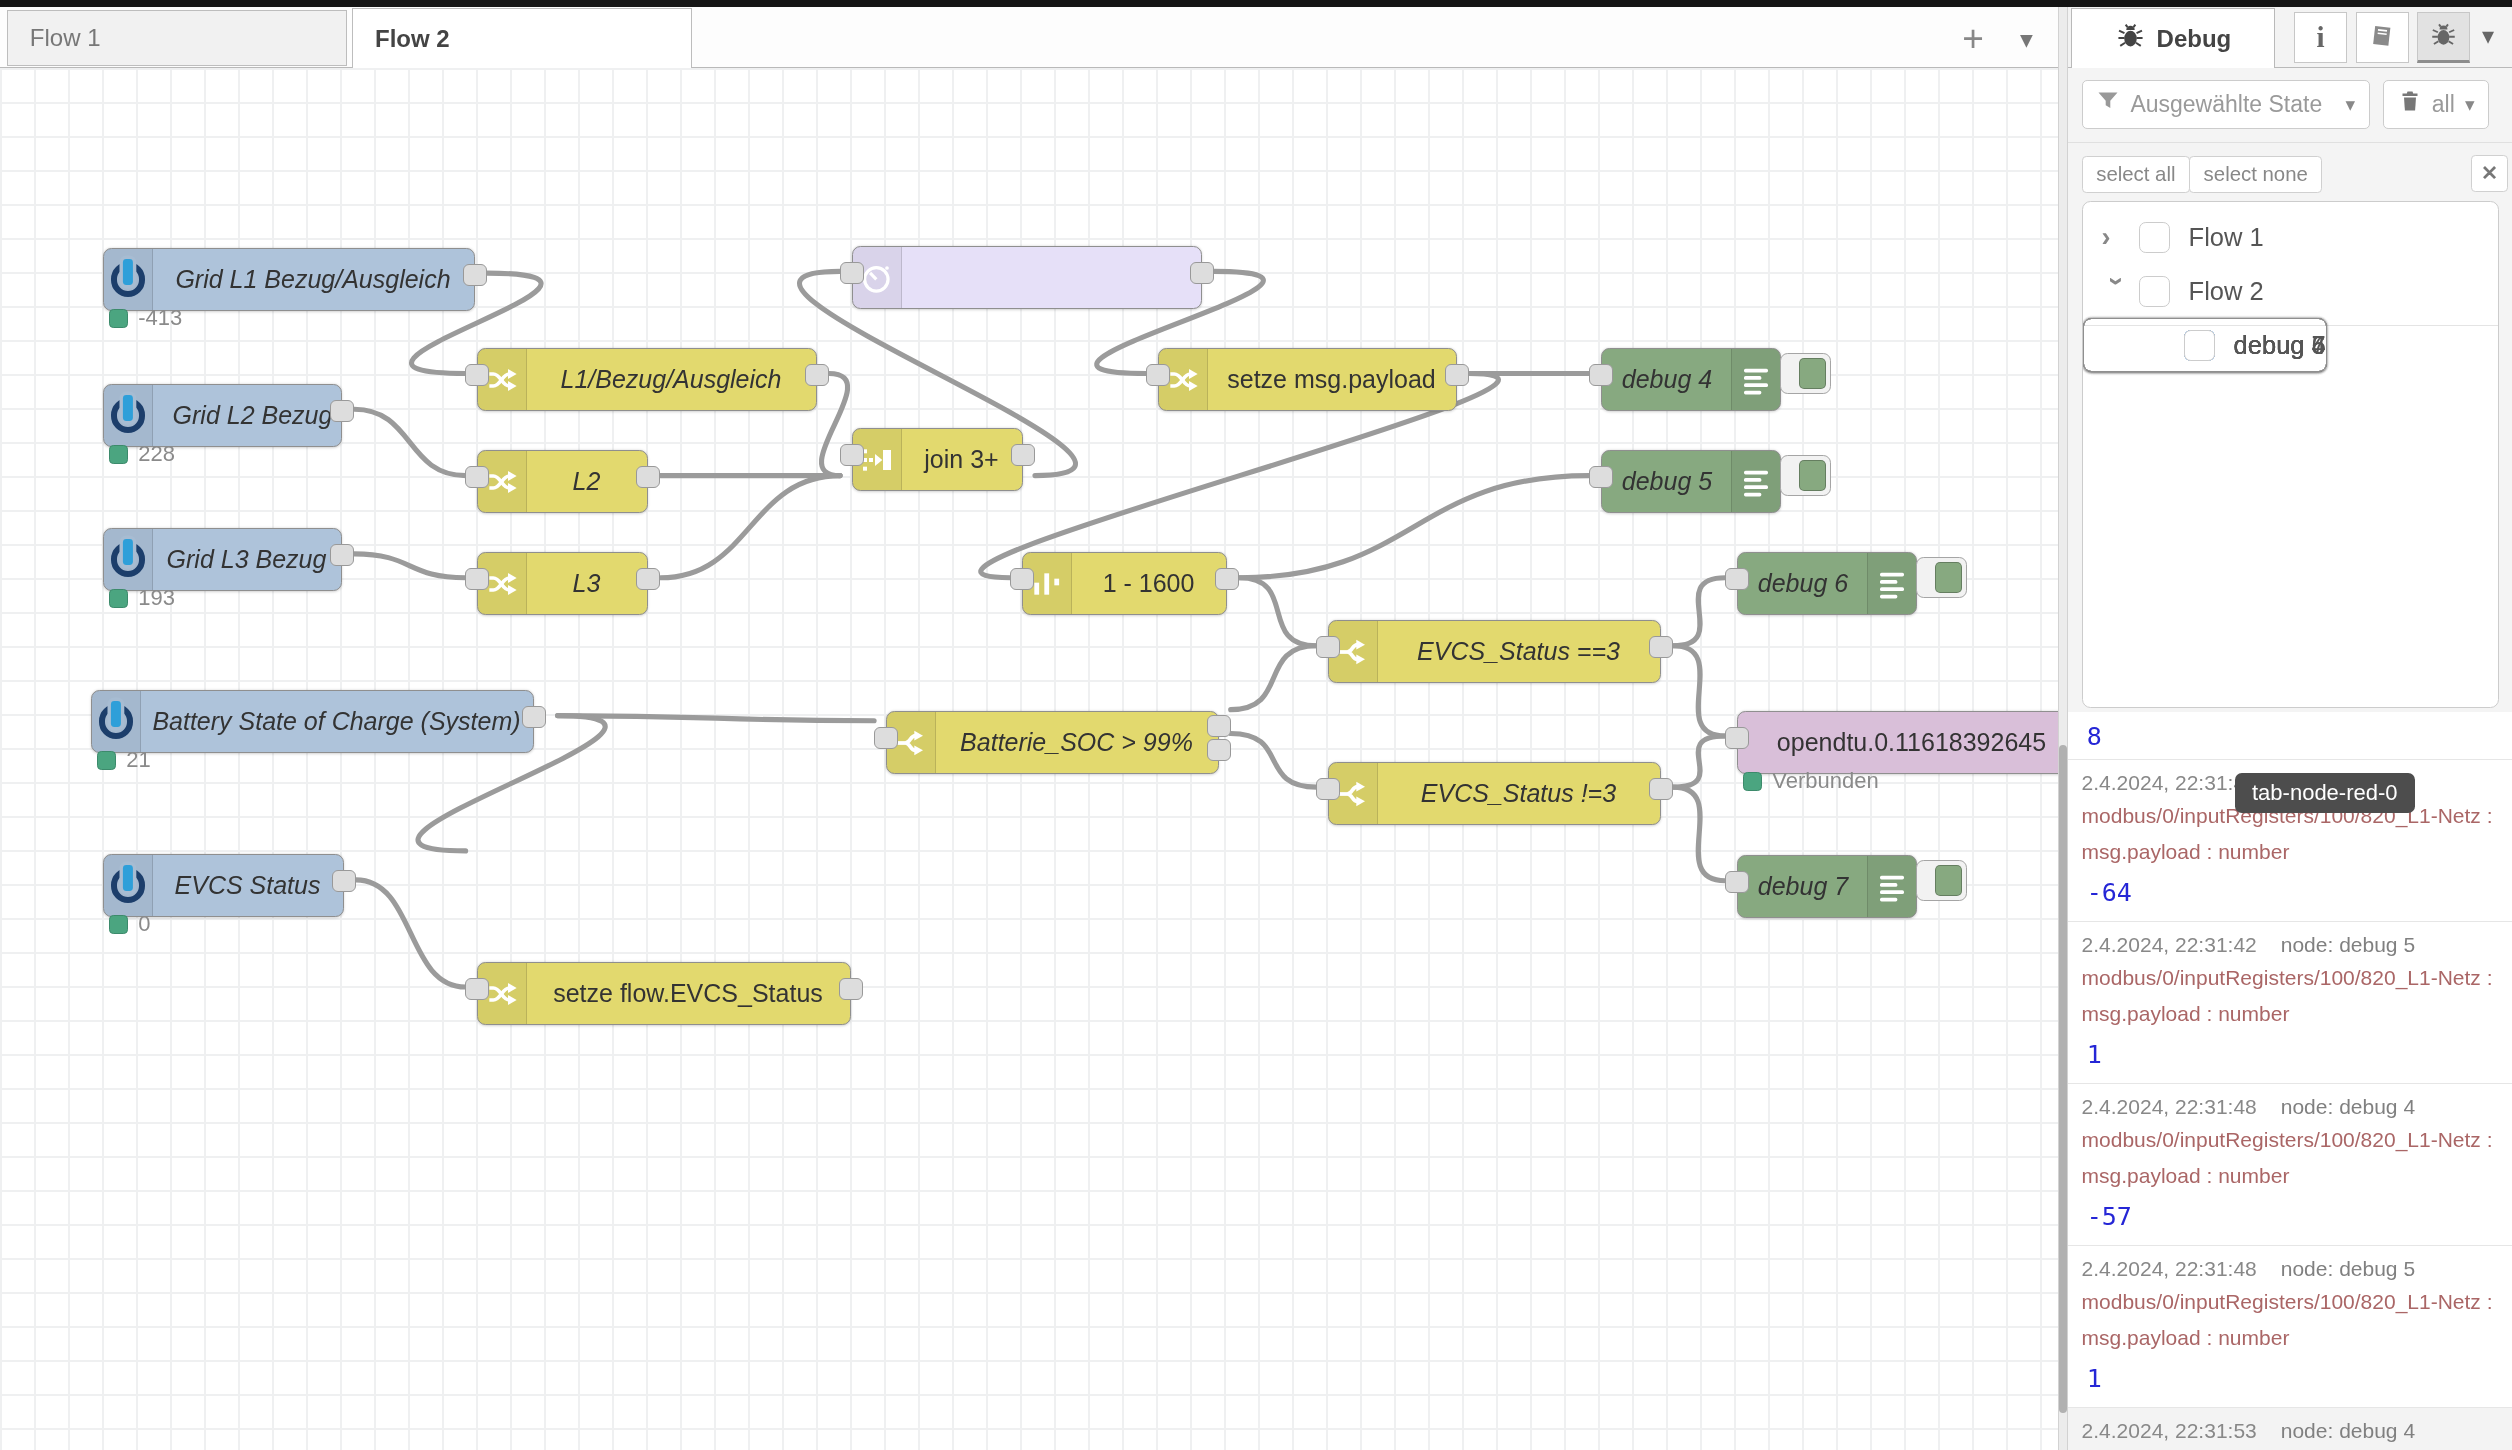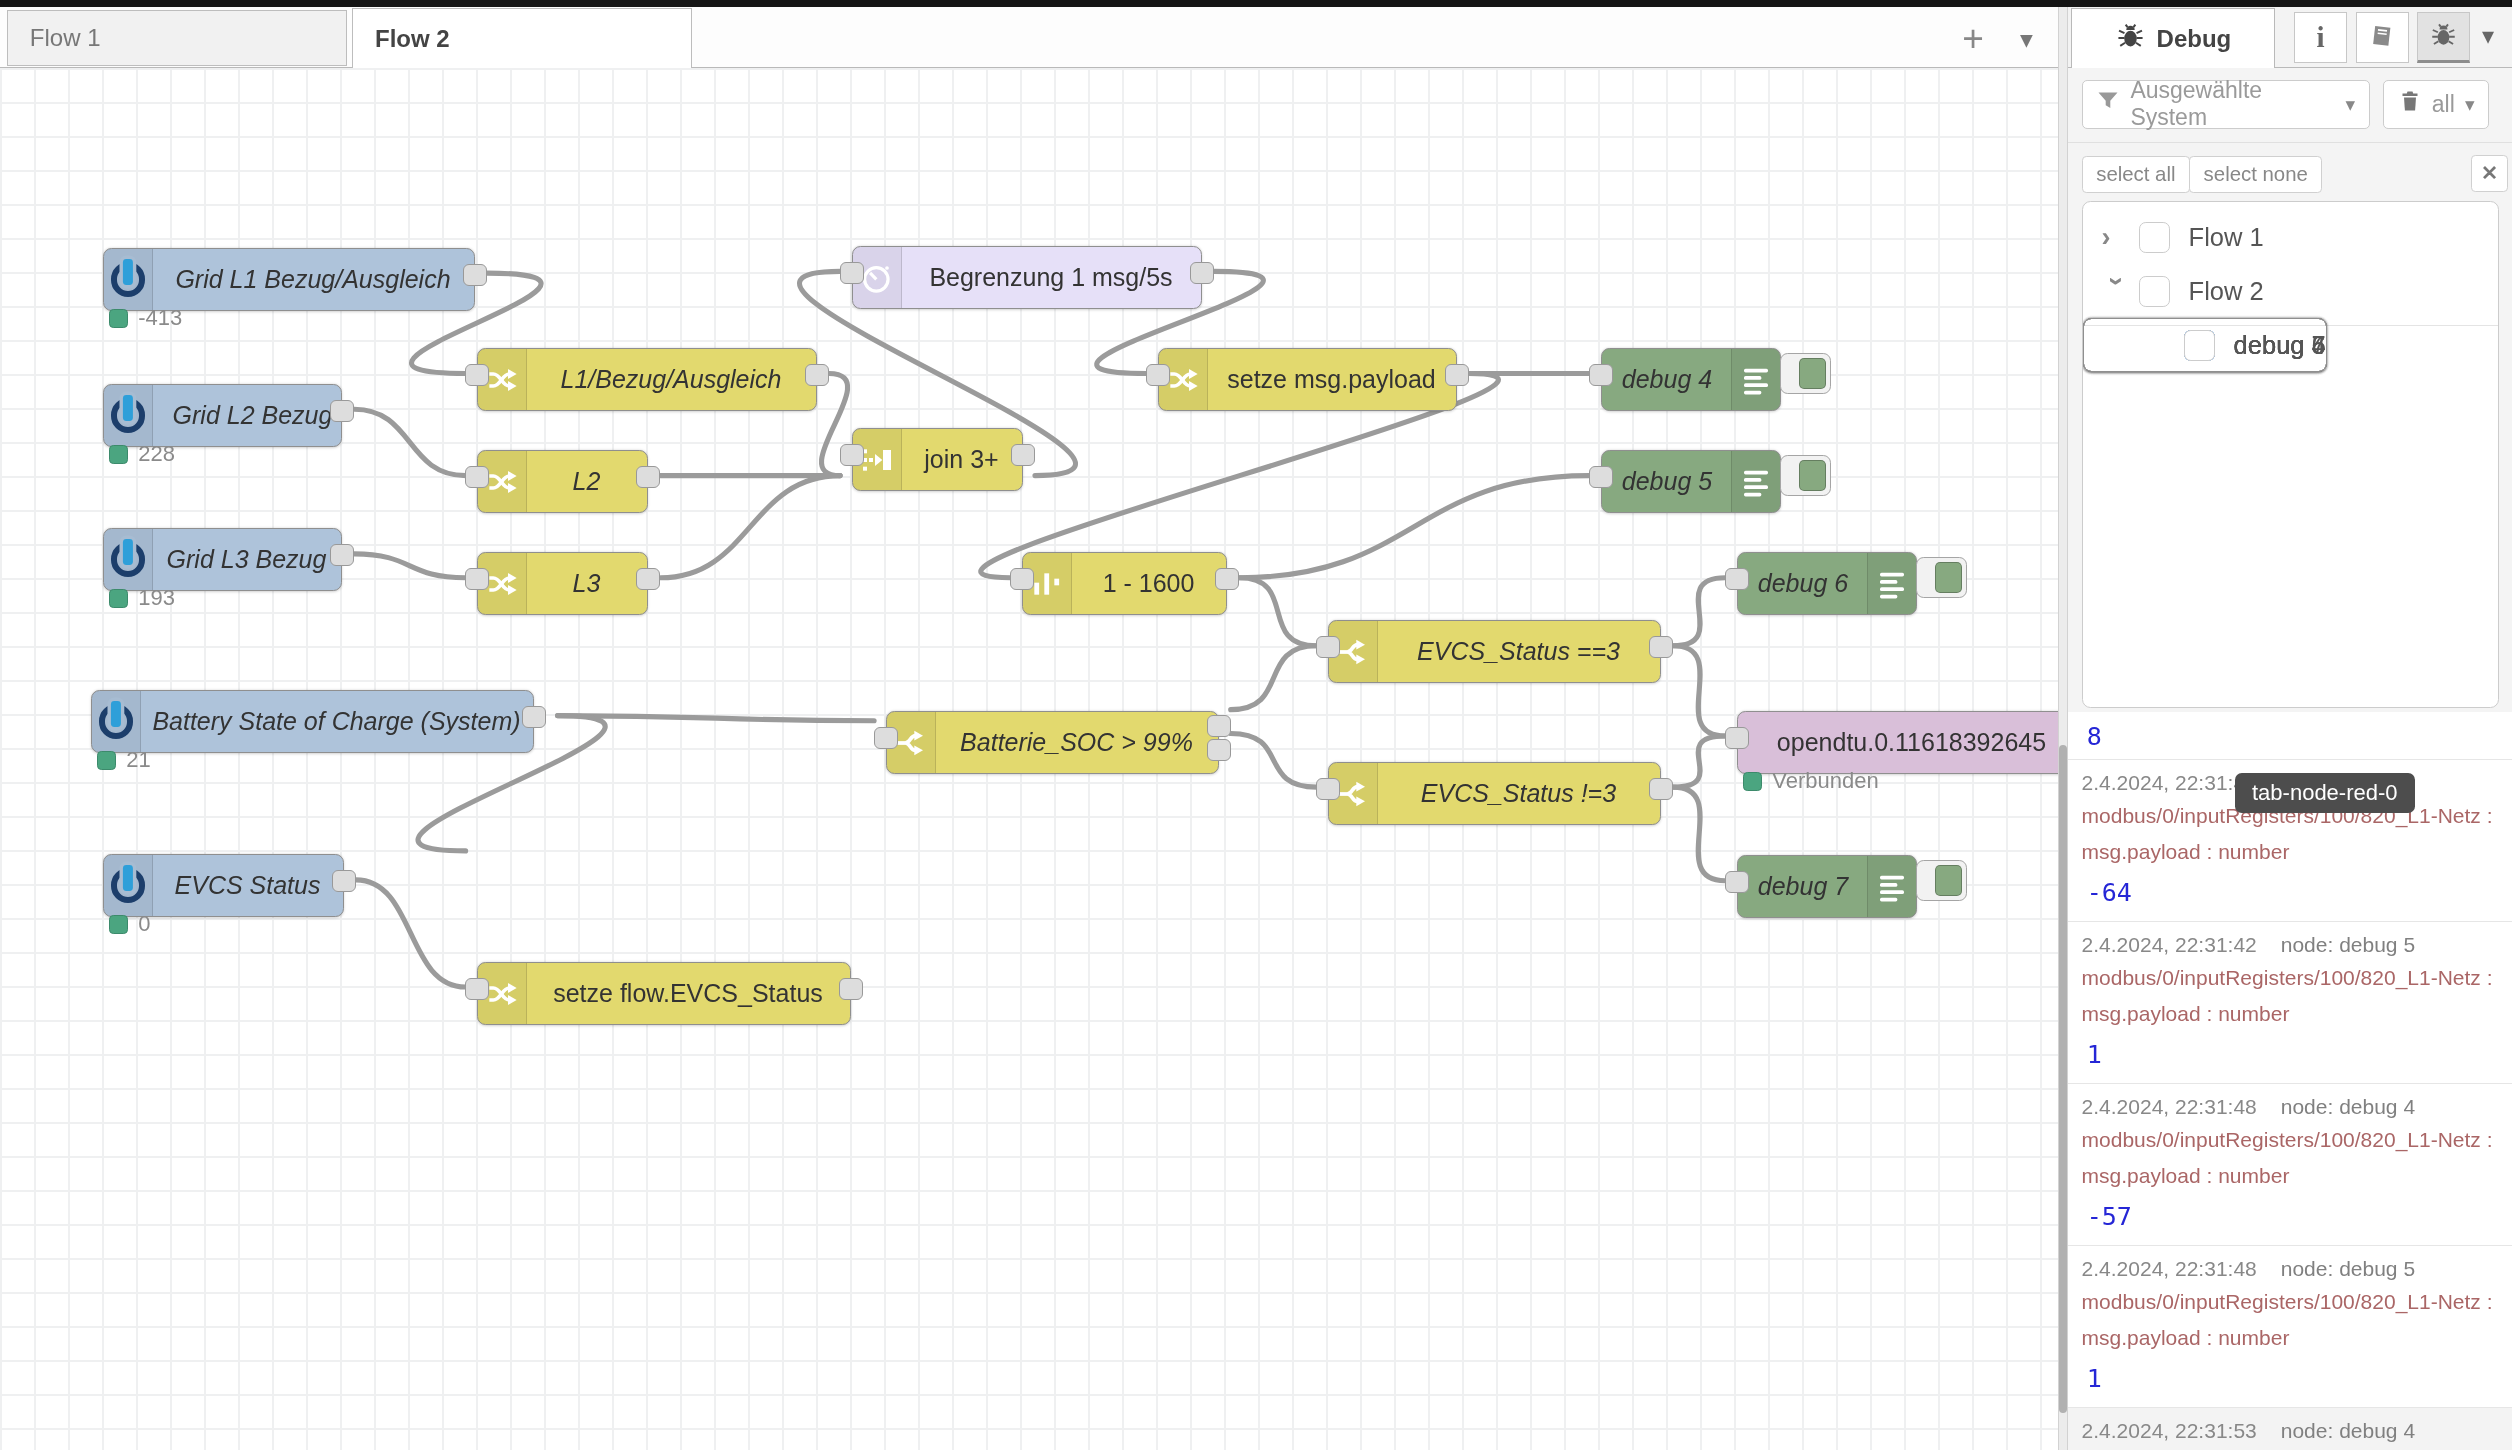--- a/index.html
+++ b/index.html
@@ -216,21 +216,20 @@
       <div class="port out" style="top: 14.5px;"></div>
     </div>
     <div class="node" style="left: 852px; top: 178px; width: 350px; background: rgb(230, 224, 248);">
       <div class="nicon left">
         <svg viewBox="0 0 24 24" fill="none" stroke="#fff" stroke-width="2.4">
           <circle cx="11.5" cy="13" r="8.8"></circle>
           <path d="M11.5 13 6.8 8.2"></path>
           <circle cx="19.5" cy="4.5" r="1.4" fill="#fff" stroke="none"></circle>
         </svg>
       </div>
-      <div class="nlabel" style="left: 48px;">Begrenzung 1 msg/5s</div>
       <div class="port in"></div>
       <div class="port out" style="top: 14.5px;"></div>
     </div>
     <div class="node" style="left: 1158px; top: 280px; width: 299px; background: rgb(226, 217, 110);">
       <div class="nicon left">
         <svg viewBox="0 0 24 24">
           <path d="M2.5 7.5h3c5.5 0 6.5 9 12 9" fill="none" stroke="#fff" stroke-width="2.8"></path>
           <path d="M2.5 16.5h3c5.5 0 6.5-9 12-9" fill="none" stroke="#fff" stroke-width="2.8"></path>
           <path d="M16.5 3.8 23 7.5l-6.5 3.7z" fill="#fff"></path>
           <path d="M16.5 12.8 23 16.5l-6.5 3.7z" fill="#fff"></path>
@@ -435,21 +434,21 @@
           </svg></span>
       </div>
     <div class="sb-chev">▾</div>
   </div>
 
   <div class="sb-filter">
     <div class="f-btn f1">
       <span><svg viewBox="0 0 24 24" fill="#999">
             <path d="M2.5 3.5h19l-7.2 8.2V19l-4.6-2.8v-4.5z"></path>
           </svg></span>
-      <span>Ausgewählte System</span>
+      <span>Ausgewählte State</span>
       <span class="mini-chev">▾</span>
     </div>
     <div class="f-btn f2">
       <span><svg viewBox="0 0 24 24" fill="#777">
             <path d="M9.5 2.5h5l.7 2h4.3v2.6H4.5V4.5h4.3z"></path>
             <path d="M6 8.5h12l-.9 13H6.9z"></path>
           </svg></span>
       <span>all</span>
       <span class="mini-chev">▾</span>
     </div>

